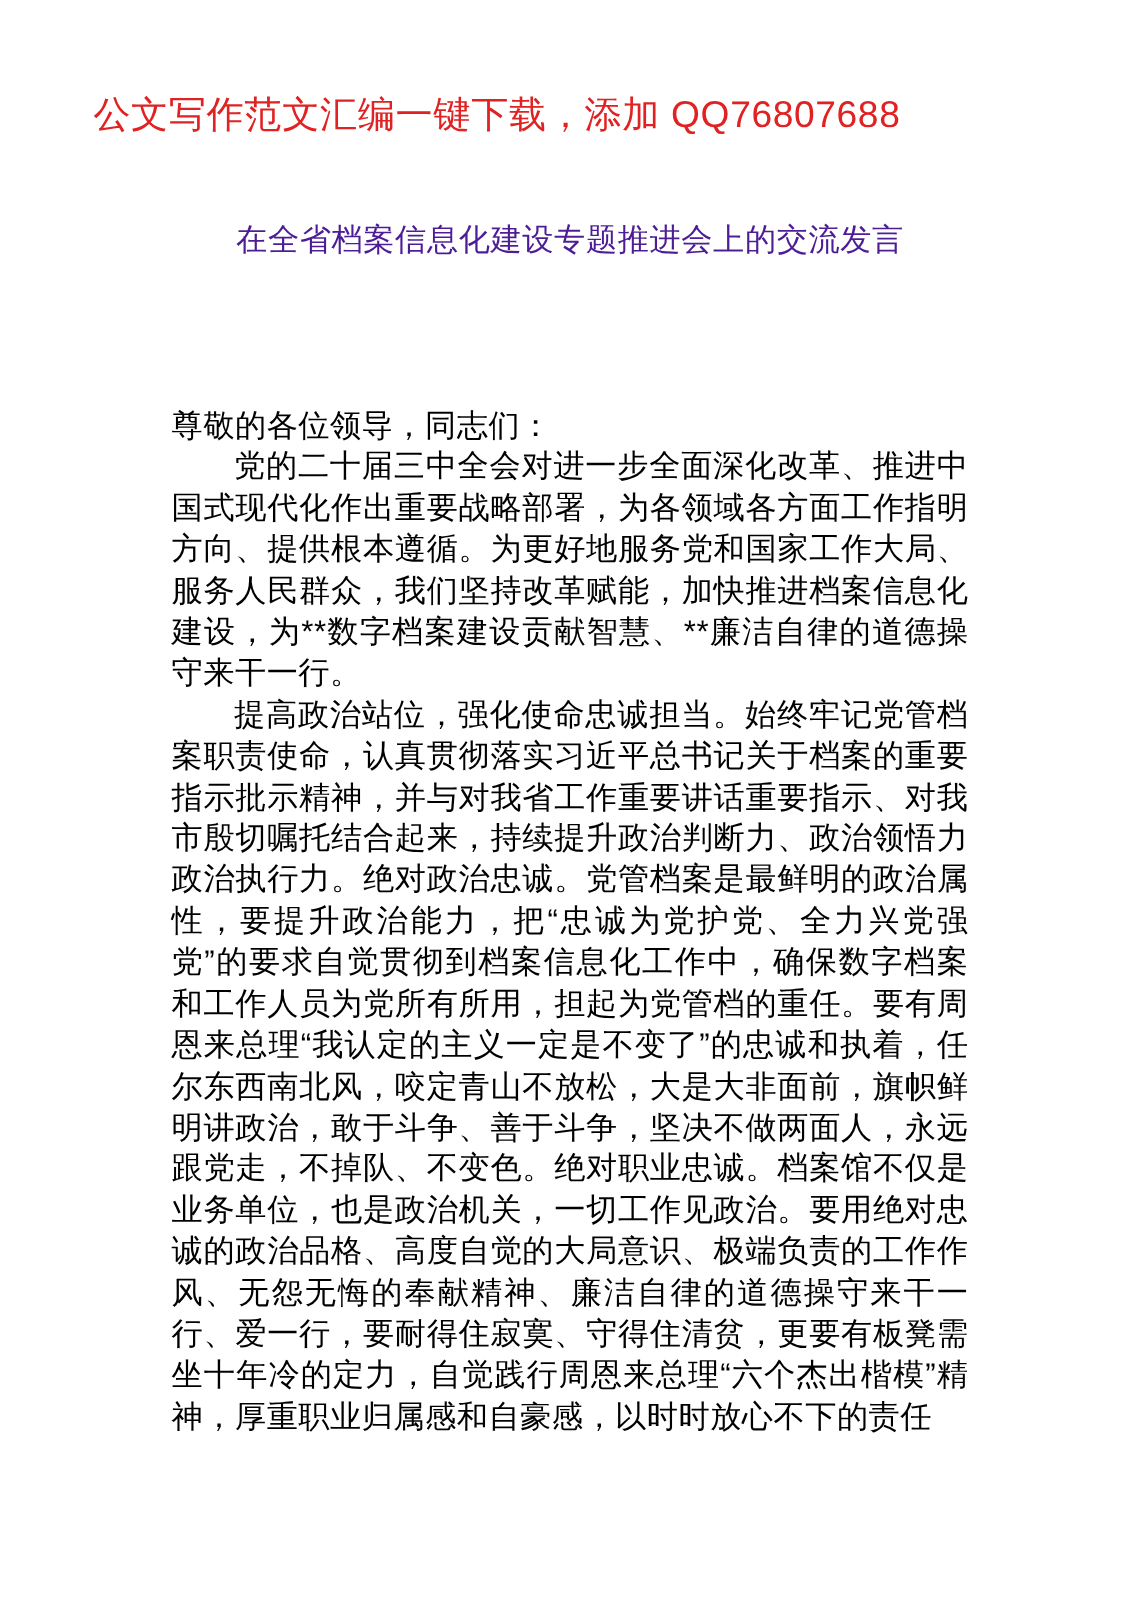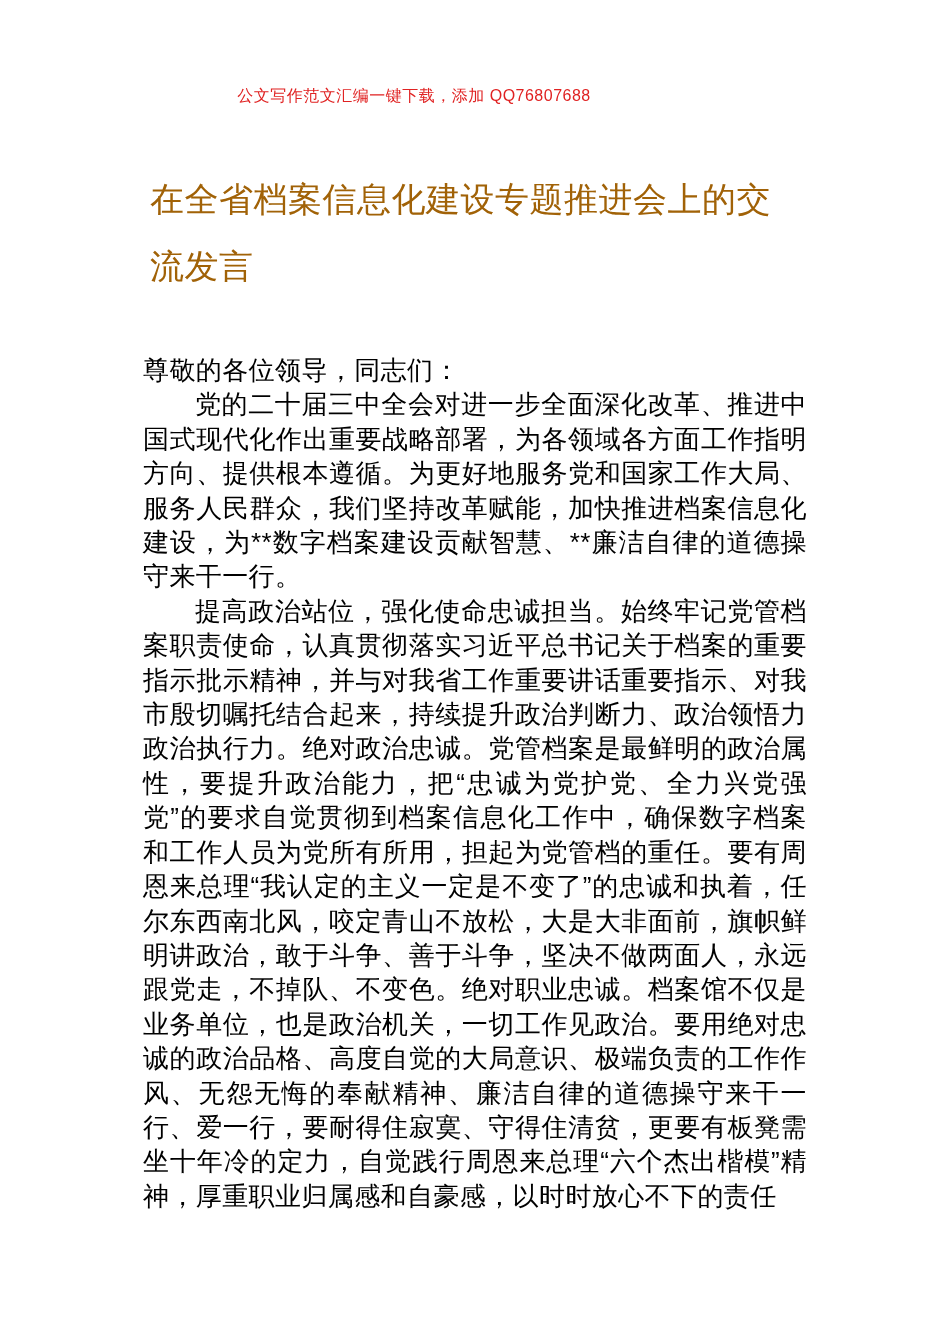--- a/index.html
+++ b/index.html
@@ -21,40 +21,41 @@
       width: 950px;
       height: 1344px;
       background: #ffffff;
     }
     .promo {
       position: absolute;
       top: 82px;
       left: 0;
       width: 828px;
       text-align: center;
-      font-size: 16px;
+      font-size: 31px;
       line-height: 28px;
       color: #e02222;
       letter-spacing: 0.5px;
       white-space: nowrap;
     }
     .title {
       position: absolute;
       top: 166px;
       left: 150px;
       width: 650px;
-      font-size: 34px;
+      text-align: center;
+      font-size: 26px;
       line-height: 67px;
       font-weight: 400;
       letter-spacing: 0.5px;
-      color: #a16207;
+      color: #4c1d95;
     }
     .content {
       position: absolute;
-      top: 353px;
+      top: 337px;
       left: 143px;
       width: 664px;
       font-size: 26px;
       line-height: 34.4px;
       text-align: justify;
       text-justify: inter-ideograph;
       letter-spacing: 0.4px;
       color: #000000;
       word-break: break-all;
     }

